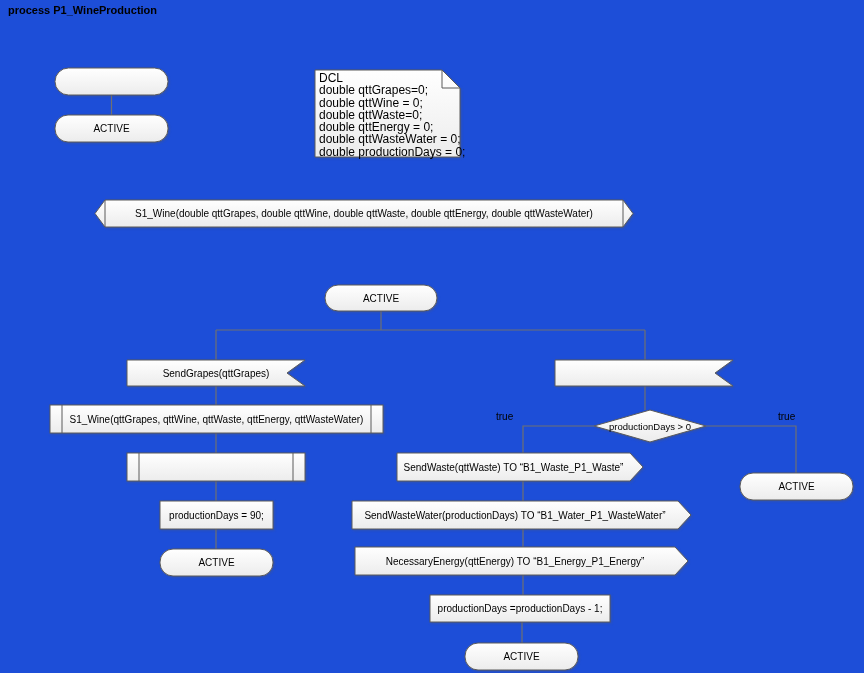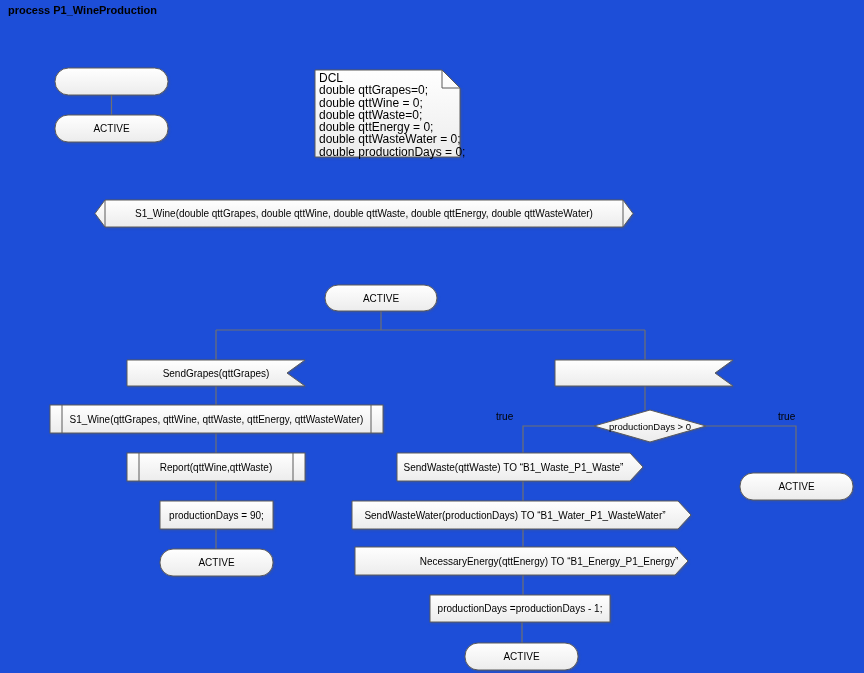--- a/index.html
+++ b/index.html
@@ -117,23 +117,20 @@
 
   <div class="node" style="left:127px;top:360px;width:178px;height:26px;">
     <span>SendGrapes(qttGrapes)</span>
   </div>
 
 
   <div class="node" style="left:62px;top:405px;width:309px;height:28px;">
     <span>S1_Wine(qttGrapes, qttWine, qttWaste, qttEnergy, qttWasteWater)</span>
   </div>
 
-  <div class="node" style="left:139px;top:453px;width:154px;height:28px;">
-    <span>Report(qttWine,qttWaste)</span>
-  </div>
 
   <div class="node" style="left:160px;top:501px;width:113px;height:28px;">
     <span>productionDays = 90;</span>
   </div>
 
   <div class="node" style="left:160px;top:549px;width:113px;height:27px;">
     <span>ACTIVE</span>
   </div>
 
   <div class="node" style="left:594px;top:410px;width:112px;height:32px;font-size:9.5px;">
@@ -148,21 +145,21 @@
   </div>
 
   <div class="node" style="left:397px;top:453px;width:233px;height:28px;">
     <span>SendWaste(qttWaste) TO “B1_Waste_P1_Waste”</span>
   </div>
 
   <div class="node" style="left:352px;top:501px;width:326px;height:28px;">
     <span>SendWasteWater(productionDays) TO “B1_Water_P1_WasteWater”</span>
   </div>
 
-  <div class="node" style="left:355px;top:547px;width:320px;height:28px;padding-left:34px;">
+  <div class="node" style="left:355px;top:547px;width:320px;height:28px;">
     <span>NecessaryEnergy(qttEnergy) TO “B1_Energy_P1_Energy”</span>
   </div>
 
   <div class="node" style="left:430px;top:595px;width:180px;height:27px;">
     <span>productionDays =productionDays - 1;</span>
   </div>
 
   <div class="node" style="left:465px;top:643px;width:113px;height:27px;">
     <span>ACTIVE</span>
   </div>

